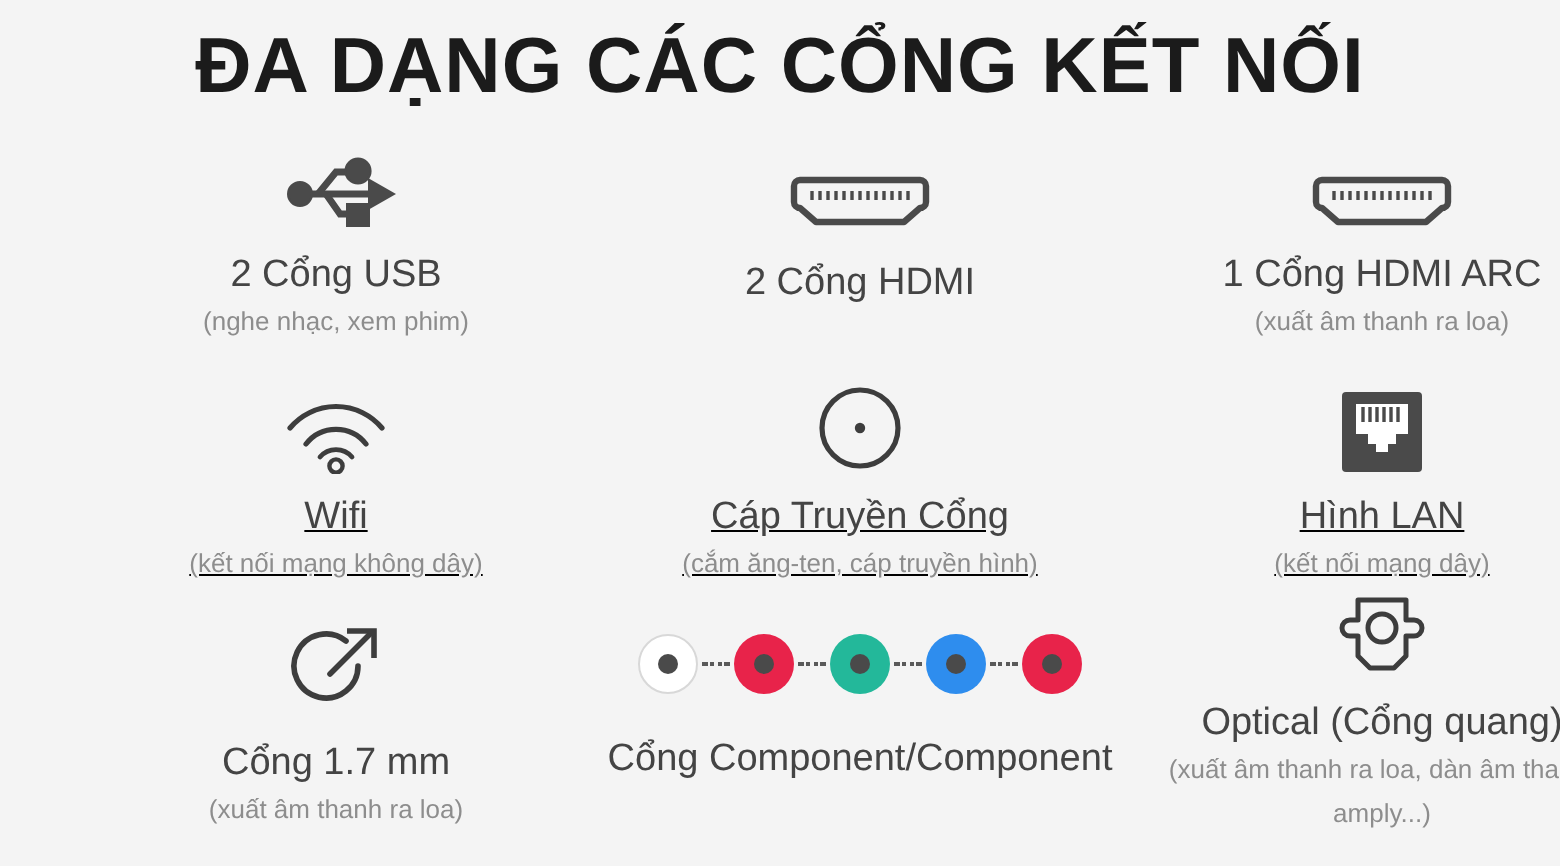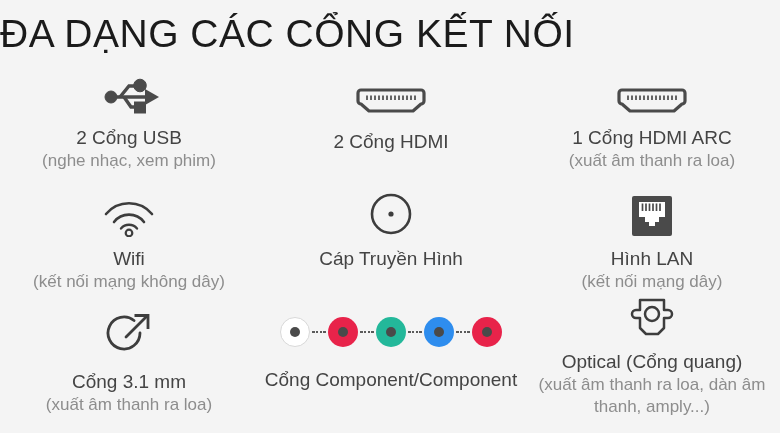--- a/index.html
+++ b/index.html
@@ -13,72 +13,73 @@
     font-family: "Liberation Sans", "DejaVu Sans", sans-serif;
     overflow: hidden;
     position: relative;
   }
 
   #page-title {
     position: absolute;
     top: 8px;
     left: 0;
     width: 780px;
-    text-align: left;
+    text-align: center;
     font-size: 39px;
     line-height: 52px;
-    font-weight: 400;
+    font-weight: 700;
     letter-spacing: 0.5px;
     color: #1b1b1b;
     white-space: nowrap;
   }
 
   .grid {
     position: absolute;
     top: 72px;
     left: 0;
     width: 780px;
     height: 361px;
   }
 
   .cell {
     position: absolute;
     box-sizing: border-box;
     text-align: center;
+    margin-left: 39px;
   }
 
   .icon-wrap {
     display: flex;
     align-items: flex-end;
     justify-content: center;
     width: 100%;
   }
 
   .label {
     color: #444444;
     font-size: 19px;
     line-height: 25px;
     white-space: nowrap;
   }
 
   .sublabel {
     color: #8d8d8d;
-    font-size: 17px;
+    font-size: 13px;
     line-height: 22px;
     white-space: nowrap;
   }
   .sublabel.multi { white-space: normal; }
 
   
   .col1 { left: 0px;   width: 258px; }
   .col2 { left: 258px; width: 266px; }
   .col3 { left: 524px; width: 256px; }
 
   .row1 { top: 0px; }
-  .row2 { top: 119px; }
+  .row2 { top: 119px; text-decoration: underline; }
   .row3 { top: 238px; }
 
   .icon-h44 { height: 44px; }
   .icon-h40 { height: 40px; }
   .icon-h46 { height: 46px; }
 
   .gap6  { height: 9px; }
   .gap10 { height: 13px; }
 
   
@@ -220,21 +221,22 @@
   </div>
 
   <div class="cell col2 row2">
     <div class="icon-wrap icon-h46">
       <svg width="46" height="46" viewBox="0 0 46 46">
         <circle cx="23" cy="23" r="19" fill="none" stroke="#3d3d3d" stroke-width="2.6"></circle>
         <circle cx="23" cy="23" r="2.6" fill="#3d3d3d"></circle>
       </svg>
     </div>
     <div class="gap6"></div>
-    <div class="label">Cáp Truyền Hình</div>
+    <div class="label">Cáp Truyền Cổng</div>
+    <div class="sublabel">(cắm ăng-ten, cáp truyền hình)</div>
   </div>
 
   <div class="cell col3 row2">
     <div class="icon-wrap icon-h46">
       <svg width="42" height="42" viewBox="0 0 42 42">
         <rect x="1" y="1" width="40" height="40" rx="2" fill="#4a4a4a"></rect>
         <path d="M8 7 H34 V22 H28 V27 H24 V31 H18 V27 H14 V22 H8 Z" fill="#ffffff"></path>
         <g stroke="#4a4a4a" stroke-width="1.7">
           <path d="M11.5 8.5 V16"></path>
             <path d="M15 8.5 V16"></path>
@@ -252,21 +254,21 @@
 
   <div class="cell col1 row3">
     <div class="icon-wrap icon-h46">
       <svg width="48" height="48" viewBox="0 0 48 48">
         <path d="M29 12.5 A16 16 0 1 0 35 25" fill="none" stroke="#3d3d3d" stroke-width="2.8" stroke-linecap="round"></path>
         <path d="M21 29 L41 9" fill="none" stroke="#3d3d3d" stroke-width="2.8" stroke-linecap="round"></path>
         <path d="M29.5 7.5 H43 V21" fill="none" stroke="#3d3d3d" stroke-width="2.8" stroke-linecap="butt"></path>
       </svg>
     </div>
     <div class="gap10"></div>
-    <div class="label">Cổng 3.1 mm</div>
+    <div class="label">Cổng 1.7 mm</div>
     <div class="sublabel">(xuất âm thanh ra loa)</div>
   </div>
 
   <div class="cell col2 row3">
     <div class="rca-strip">
       <span class="rca white">
           <span class="core"></span>
         </span>
       <span class="dots">
           <i></i>

